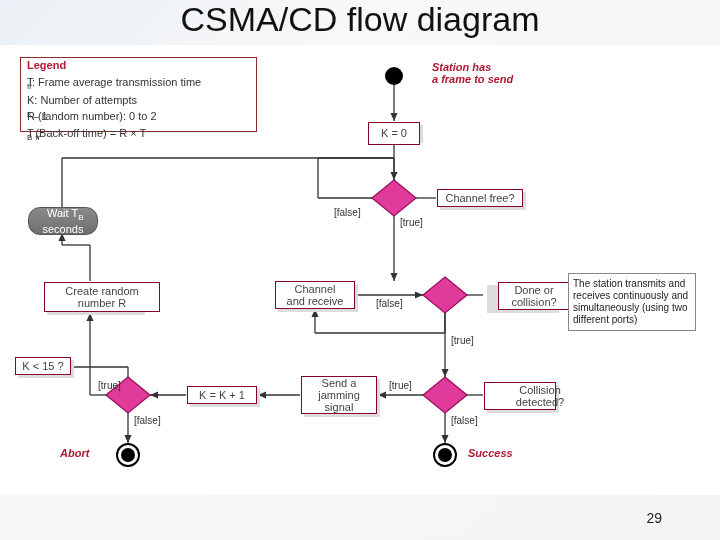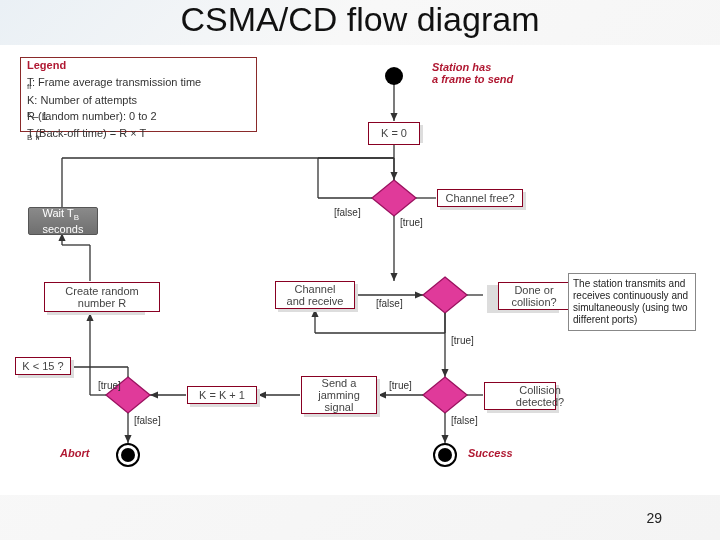--- a/index.html
+++ b/index.html
@@ -47,27 +47,27 @@
     font-size: 11px;
     color: #444;
     display: flex;
     align-items: center;
     justify-content: center;
     text-align: center;
     line-height: 1.1;
     padding: 2px 4px;
   }
   .pill {
-    border-radius: 2px;
+    border-radius: 12px;
     background: linear-gradient(#8a8a8a, #6f6f6f);
     color: #fff;
     border: 1px solid #555;
     font-size: 11px;
     display:flex; align-items:center; justify-content:center;
-    text-align: left;
+    text-align: right;
     padding: 3px 6px;
   }
   .shad {
     background: #ddd; z-index: 0;
   }
   .red-text { color: #b01832; font-weight: bold; font-size: 11px; font-style: italic; }
   .small-label { color: #333; font-size: 10px; }
 
   .dot-black {
     width: 18px; height: 18px; background:#000; border-radius:50%;

